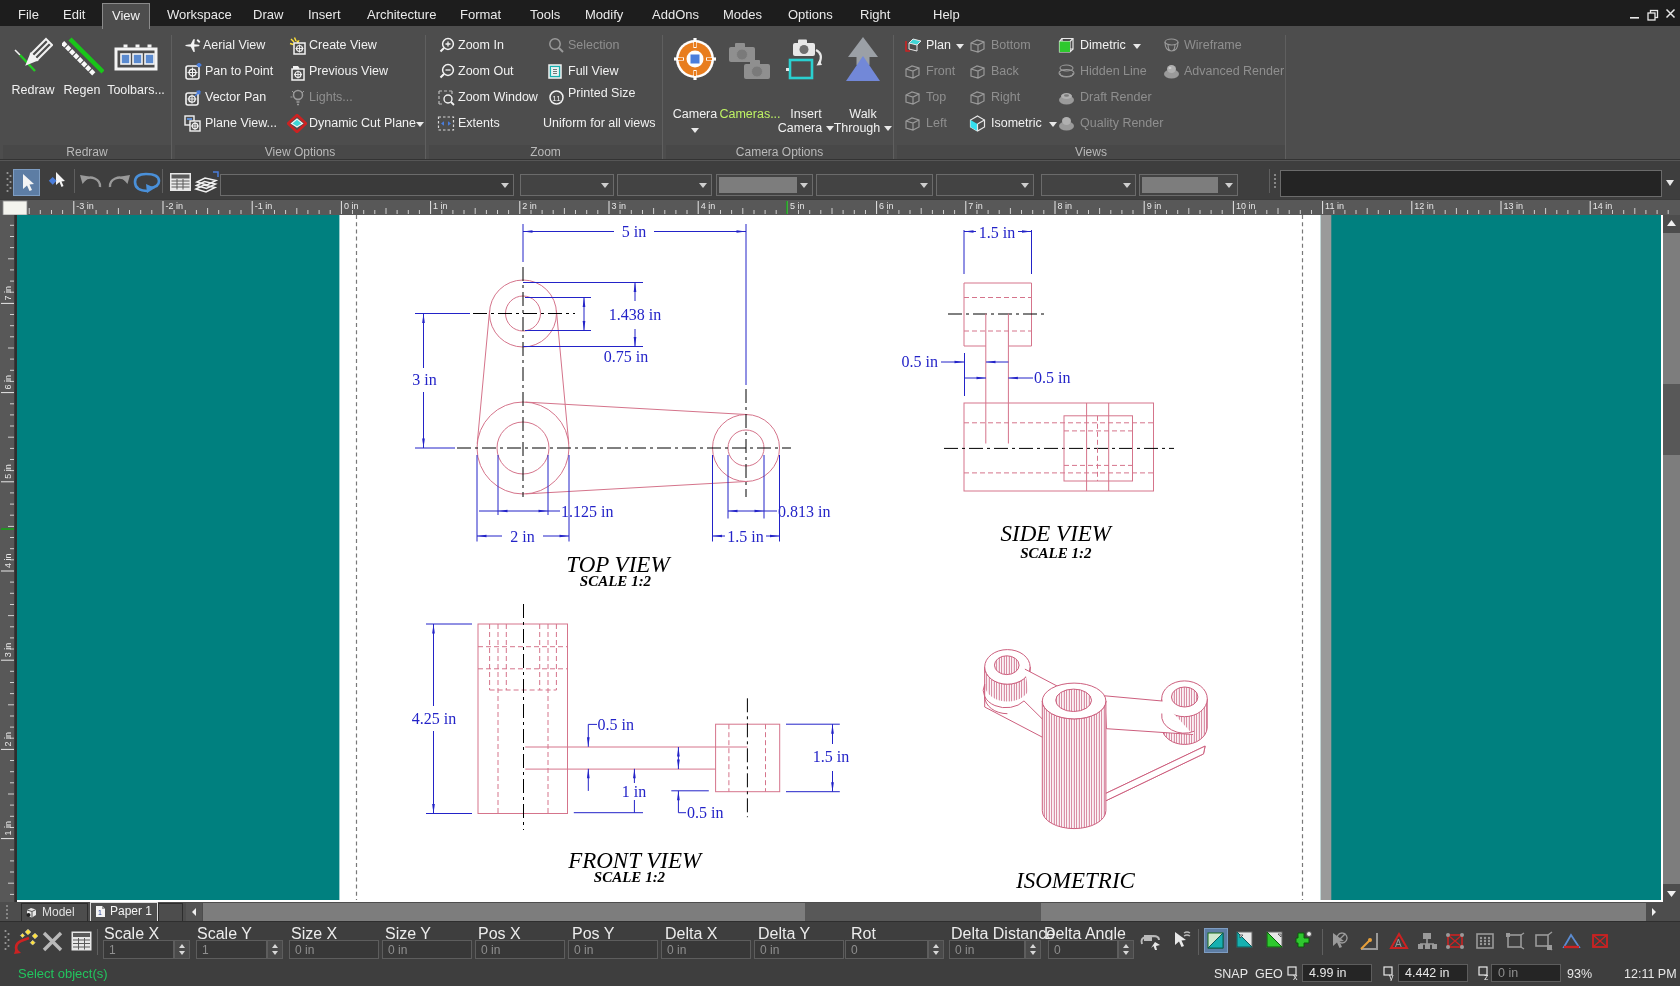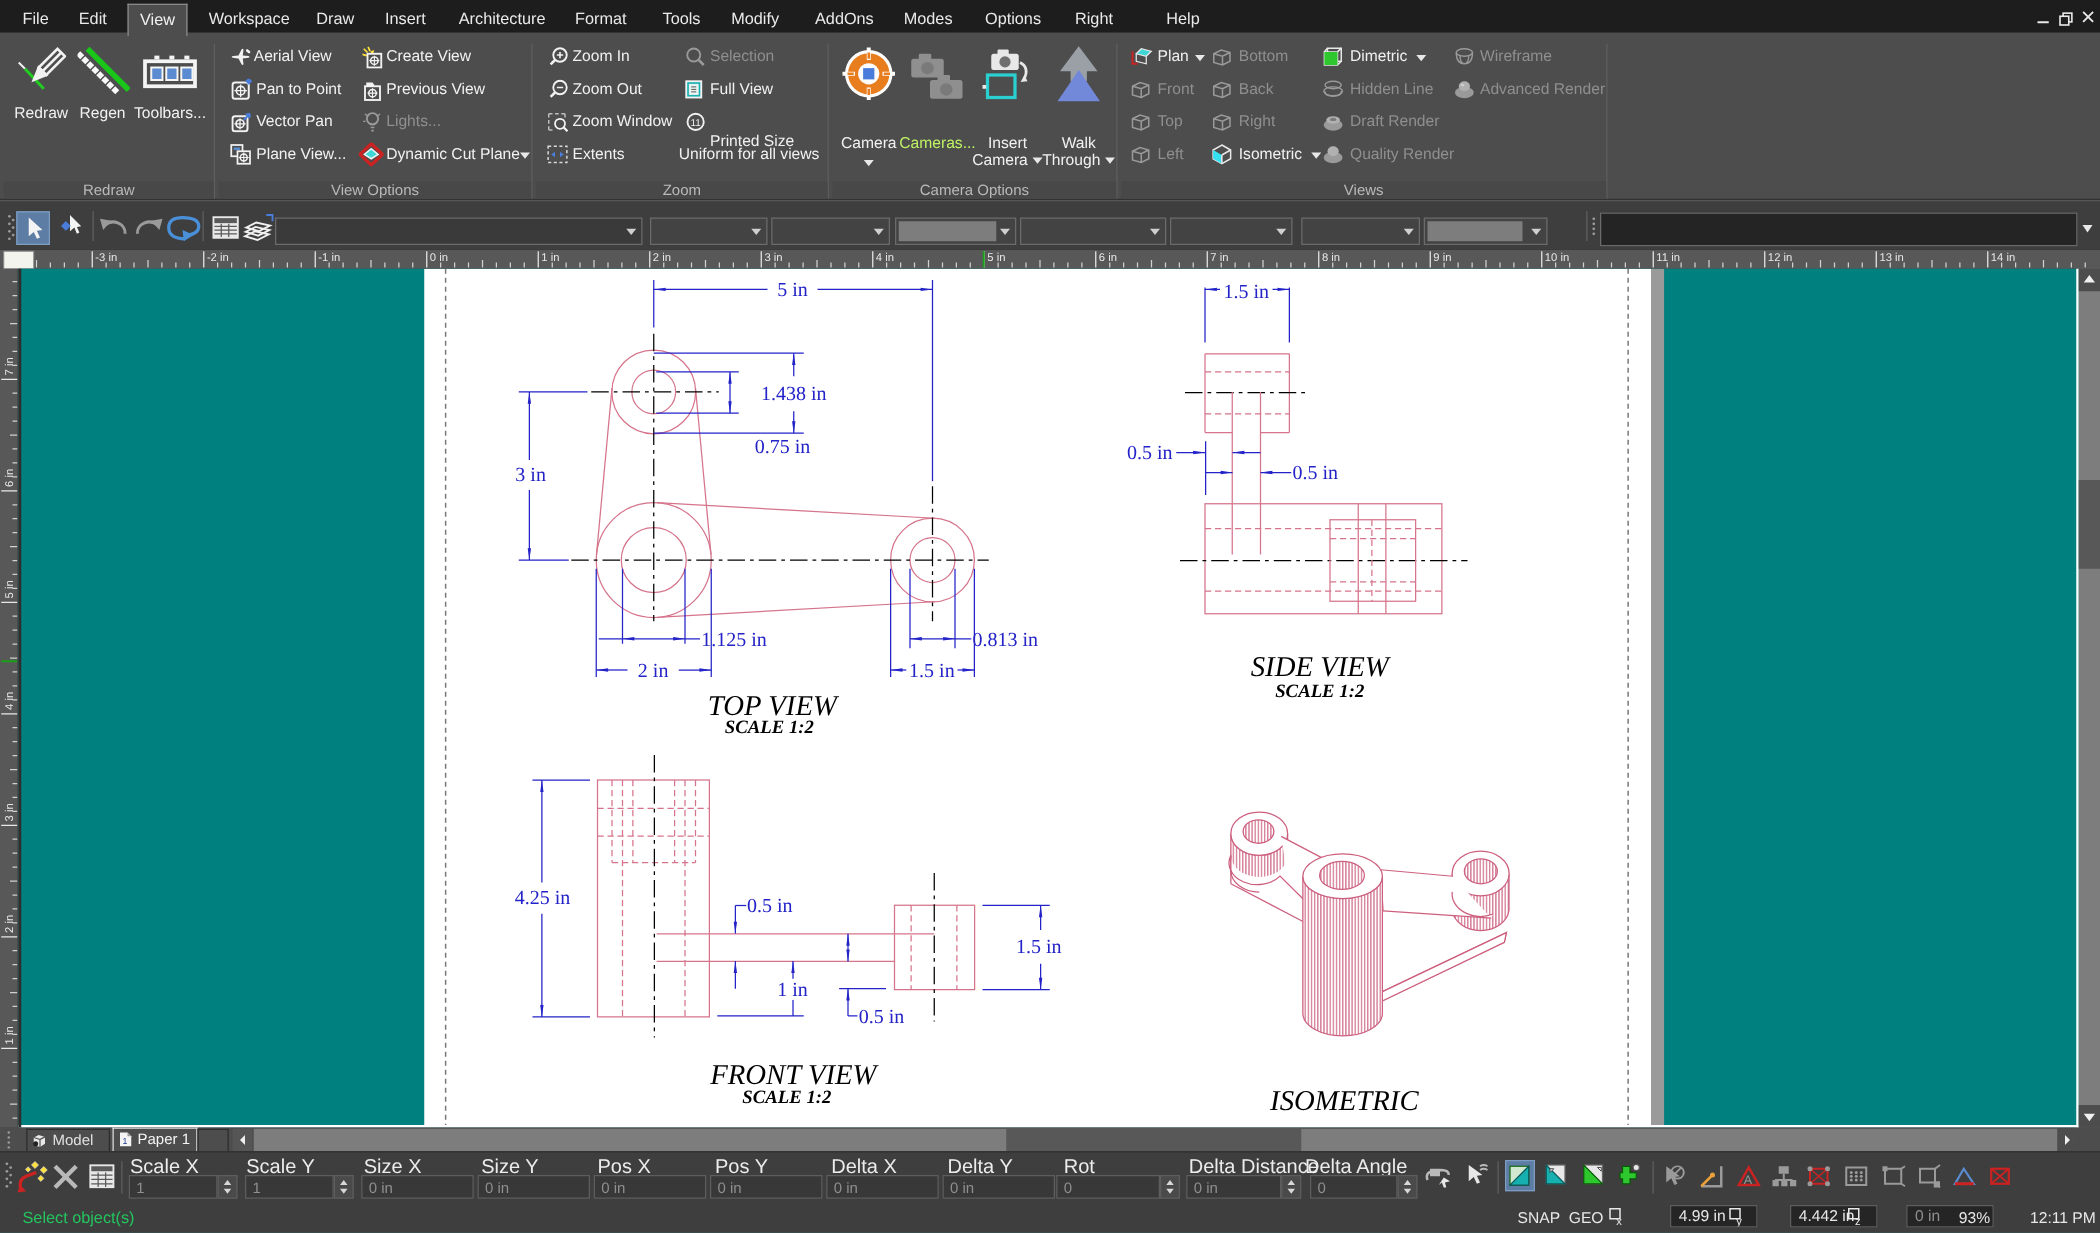--- a/index.html
+++ b/index.html
@@ -25,21 +25,21 @@
   .tsep { position:absolute; top:8px; width:1px; height:24px; background:#5f5f5f; }
   #paper-svg { position:absolute; left:15px; top:215px; }
   #tabrow { position:absolute; left:0; top:902px; width:1680px; height:19px; background:#4d4d4d; }
   #propbar { position:absolute; left:0; top:921px; width:1680px; height:40px; background:#3e3e3e; border-top:1px solid #2e2e2e; }
   .plabel { position:absolute; top:3px; font-size:16px; color:#ececec; white-space:nowrap; }
   .pfield { position:absolute; top:18px; height:19px; background:#383838; border:1px solid #5d5d5d; font-size:12px; color:#8f8f8f; padding:2px 0 0 5px; }
   .spin { position:absolute; top:18px; width:16px; height:19px; background:#4a4a4a; border:1px solid #5d5d5d; }
   .spin:before { content:""; position:absolute; left:4px; top:3px; border-left:3.5px solid transparent; border-right:3.5px solid transparent; border-bottom:4px solid #d8d8d8; }
   .spin:after { content:""; position:absolute; left:4px; bottom:3px; border-left:3.5px solid transparent; border-right:3.5px solid transparent; border-top:4px solid #d8d8d8; }
   #statusbar { position:absolute; left:0; top:961px; width:1680px; height:25px; background:#3e3e3e; }
-  .sfield { position:absolute; top:3px; height:18px; background:#252525; border:1px solid #5d5d5d; font-size:12.5px; color:#e8e8e8; padding:1px 0 0 6px;margin-left:34px; }
+  .sfield { position:absolute; top:3px; height:18px; background:#252525; border:1px solid #5d5d5d; font-size:12.5px; color:#e8e8e8; padding:1px 0 0 6px; }
 </style>
 </head>
 <body>
 <div id="menubar">
   <span class="mi" style="left:18px">File</span>
   <span class="mi" style="left:63px">Edit</span>
   <div id="viewtab">View</div>
   <span class="mi" style="left:167px">Workspace</span>
   <span class="mi" style="left:253px">Draw</span>
   <span class="mi" style="left:308px">Insert</span>
@@ -196,21 +196,21 @@
   <svg class="abs" style="left:548px;top:34px" width="17" height="17" viewBox="0 0 17 17">
     <rect x="1" y="2" width="12" height="13" fill="#17b0b0" stroke="#f2f2f2" stroke-width="1.5"></rect>
     <rect x="3.5" y="4.5" width="7" height="8" fill="#e8f4f4" stroke="#f2f2f2" stroke-width="0.8"></rect>
     <path d="M5 6.5 h4 M5 8.5 h4 M5 10.5 h4" stroke="#555" stroke-width="0.8"></path>
   </svg>
   <div class="ritem" style="left:568px;top:34px;line-height:17px">Full View</div>
   <svg class="abs" style="left:548px;top:60px" width="17" height="17" viewBox="0 0 17 17">
     <circle cx="8.5" cy="8.5" r="6.5" fill="none" stroke="#f2f2f2" stroke-width="1.5"></circle>
     <text x="8.5" y="11.5" font-size="8" fill="#f2f2f2" text-anchor="middle" font-family="Liberation Sans, sans-serif">11</text>
   </svg>
-  <div class="ritem" style="left:568px;top:76px;line-height:17px">Printed Size</div>
+  <div class="ritem" style="left:568px;top:56px;line-height:17px">Printed Size</div>
   <div class="ritem" style="left:543px;top:86px;line-height:17px">Uniform for all views</div>
 
   <svg class="abs" style="left:671px;top:5px" width="48" height="50" viewBox="0 0 48 50">
     <circle cx="24" cy="25" r="19" fill="#fdfdfd"></circle>
     <circle cx="24" cy="25" r="16.5" fill="#e87d1e"></circle>
     <circle cx="24" cy="25" r="8.5" fill="#fdfdfd"></circle>
     <g stroke="#fdfdfd" stroke-width="3.2">
       <line x1="24" y1="4" x2="24" y2="14"></line>
       <line x1="24" y1="36" x2="24" y2="46"></line>
       <line x1="3" y1="25" x2="13" y2="25"></line>

